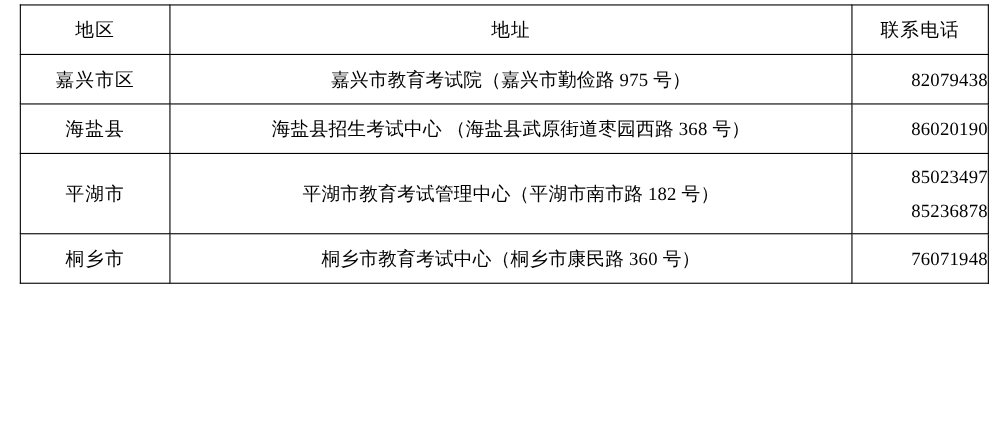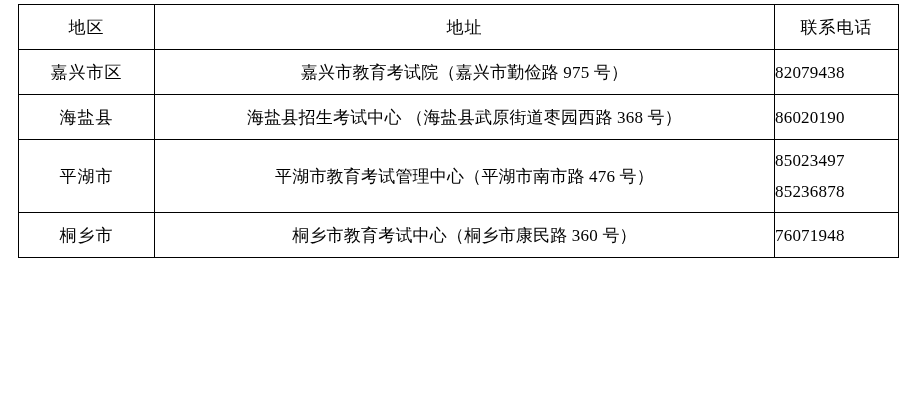--- a/index.html
+++ b/index.html
@@ -58,21 +58,21 @@
     font-size: 17px;
     letter-spacing: 0.2px;
   }
   .row-single td { height: 44px; }
   .row-double td { height: 72px; }
 
   .phone-stack {
     display: flex;
     flex-direction: column;
     justify-content: center;
-    align-items: flex-start;
+    align-items: flex-end;
     gap: 14px;
     height: 100%;
   }
   .phone-line {
     line-height: 1;
   }
 </style>
 </head>
 <body>
 
@@ -104,21 +104,21 @@
         <td class="region-cell">海盐县</td>
         <td class="address-cell">海盐县招生考试中心 （海盐县武原街道枣园西路 368 号）</td>
         <td class="phone-cell">
           <div class="phone-stack">
             <span class="phone-line">86020190</span>
           </div>
         </td>
       </tr>
       <tr class="row-double">
         <td class="region-cell">平湖市</td>
-        <td class="address-cell">平湖市教育考试管理中心（平湖市南市路 476 号）</td>
+        <td class="address-cell">平湖市教育考试管理中心（平湖市南市路 182 号）</td>
         <td class="phone-cell">
           <div class="phone-stack">
             <span class="phone-line">85023497</span>
             <span class="phone-line">85236878</span>
           </div>
         </td>
       </tr>
       <tr class="row-single">
         <td class="region-cell">桐乡市</td>
         <td class="address-cell">桐乡市教育考试中心（桐乡市康民路 360 号）</td>

